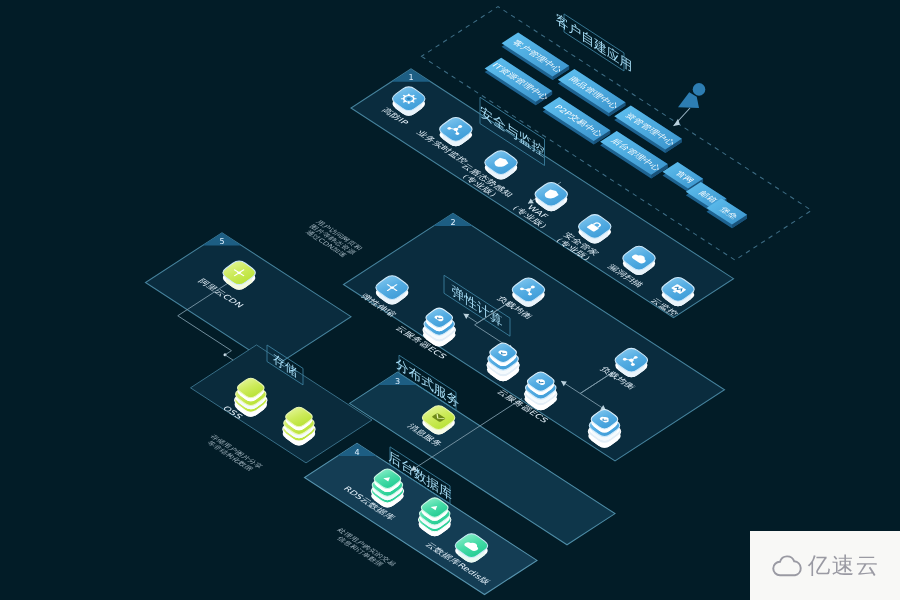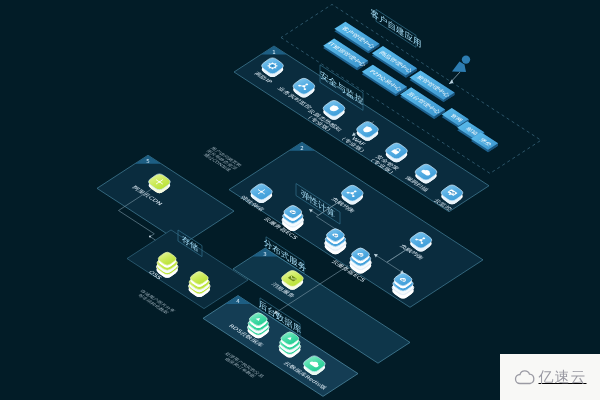--- a/index.html
+++ b/index.html
@@ -1,18 +1,18 @@
 <!DOCTYPE html>
 <html><head>
 <meta charset="utf-8">
 <style>
 html,body{margin:0;padding:0;width:600px;height:400px;overflow:hidden;background:#021c27;}
 #stage{position:relative;width:600px;height:400px;background:#021c27;font-family:"Liberation Sans",sans-serif;}
 svg#scene{position:absolute;left:0;top:0;display:block;}
-.wm{position:absolute;right:0;bottom:0;width:100px;height:46px;background:#f8f8f6;display:flex;align-items:center;justify-content:center;text-decoration:underline;}
+.wm{position:absolute;right:0;bottom:0;width:100px;height:46px;background:#f8f8f6;display:flex;align-items:center;justify-content:center;}
 .wm-inner{display:flex;align-items:center;gap:3px;}
 .wm-text{font-size:15px;color:#9a9aa3;letter-spacing:1px;font-family:"DejaVu Sans",sans-serif;}
 </style>
 </head>
 <body>
 
 <div id="stage">
   <svg id="scene" width="600" height="400" viewBox="0 0 600 400">
       <defs>
         <linearGradient id="gPanel" x1="0%" y1="0%" x2="100%" y2="100%">

